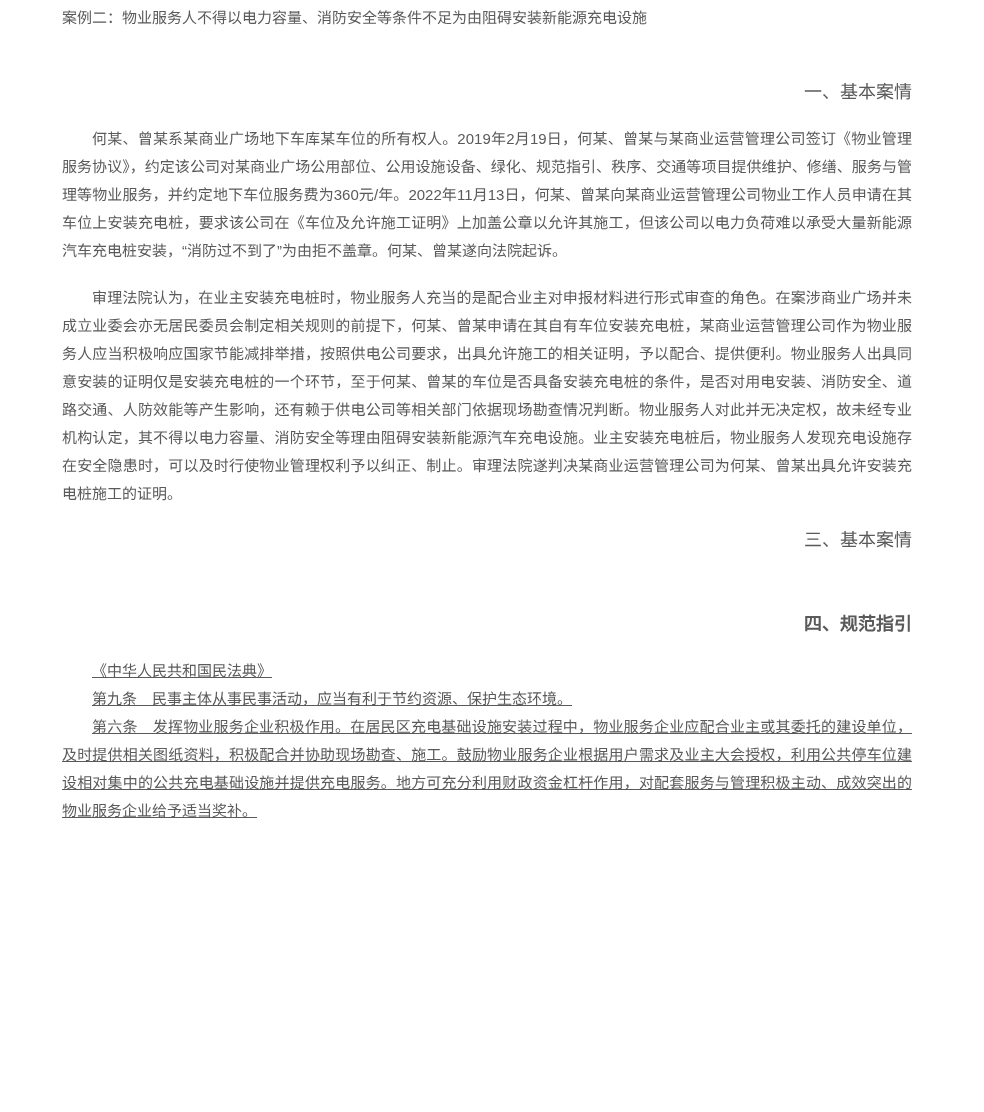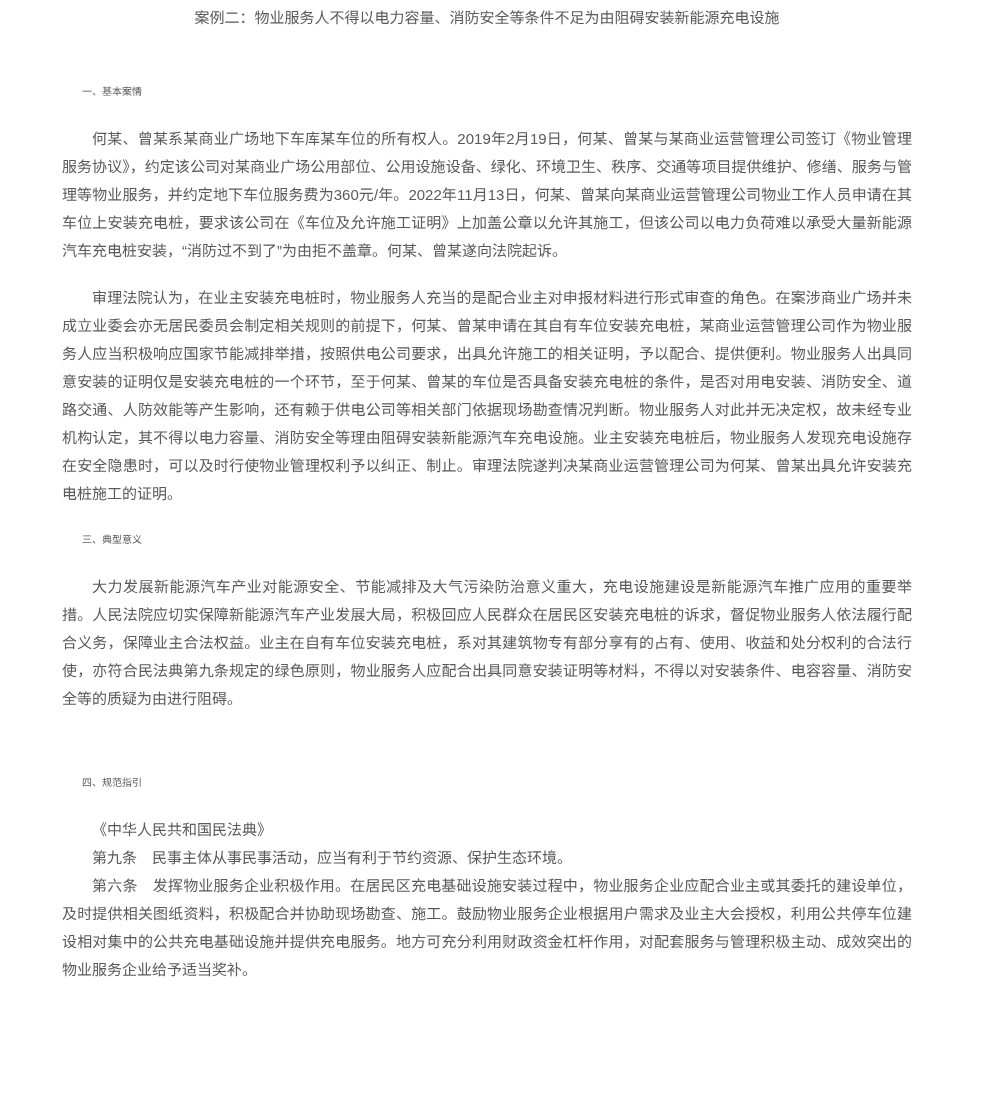--- a/index.html
+++ b/index.html
@@ -12,72 +12,73 @@
     min-height: 1112px;
     box-sizing: border-box;
     padding: 4px 72px 26px 62px;
     font-family: "Liberation Sans", sans-serif;
     font-size: 15px;
     line-height: 28px;
     color: #5a5a5a;
     -webkit-font-smoothing: antialiased;
   }
   .title-block {
-    text-align: center;
   }
   .title-line {
     line-height: 28px;
   }
   .sec-heading {
-    font-size: 10px;
+    font-size: 18px;
     font-weight: normal;
     margin: 18px 0 0 0;
     text-indent: 2em;
+    text-align: right;
   }
   .sec-heading.first-heading {
     margin-top: 46px;
   }
   .sec-heading.sec4-heading {
     margin-top: 56px;
+    font-weight: bold;
   }
   .para {
     margin: 19px 0 0 0;
     text-indent: 2em;
     text-align: justify;
   }
   .cite {
     margin: 0;
     text-indent: 2em;
     text-align: justify;
+    text-decoration: underline;
   }
   .cite.cite-first {
     margin-top: 19px;
   }
 </style>
 </head>
 <body>
 
 <main class="doc">
 
   <header class="title-block">
     <div class="title-line">案例二：物业服务人不得以电力容量、消防安全等条件不足为由阻碍安装新能源充电设施</div>
   </header>
 
   <section>
     <h2 class="sec-heading first-heading">一、基本案情</h2>
-    <p class="para">何某、曾某系某商业广场地下车库某车位的所有权人。2019年2月19日，何某、曾某与某商业运营管理公司签订《物业管理服务协议》，约定该公司对某商业广场公用部位、公用设施设备、绿化、环境卫生、秩序、交通等项目提供维护、修缮、服务与管理等物业服务，并约定地下车位服务费为360元/年。2022年11月13日，何某、曾某向某商业运营管理公司物业工作人员申请在其车位上安装充电桩，要求该公司在《车位及允许施工证明》上加盖公章以允许其施工，但该公司以电力负荷难以承受大量新能源汽车充电桩安装，“消防过不到了”为由拒不盖章。何某、曾某遂向法院起诉。</p>
+    <p class="para">何某、曾某系某商业广场地下车库某车位的所有权人。2019年2月19日，何某、曾某与某商业运营管理公司签订《物业管理服务协议》，约定该公司对某商业广场公用部位、公用设施设备、绿化、规范指引、秩序、交通等项目提供维护、修缮、服务与管理等物业服务，并约定地下车位服务费为360元/年。2022年11月13日，何某、曾某向某商业运营管理公司物业工作人员申请在其车位上安装充电桩，要求该公司在《车位及允许施工证明》上加盖公章以允许其施工，但该公司以电力负荷难以承受大量新能源汽车充电桩安装，“消防过不到了”为由拒不盖章。何某、曾某遂向法院起诉。</p>
   </section>
 
   <section>
     <p class="para">审理法院认为，在业主安装充电桩时，物业服务人充当的是配合业主对申报材料进行形式审查的角色。在案涉商业广场并未成立业委会亦无居民委员会制定相关规则的前提下，何某、曾某申请在其自有车位安装充电桩，某商业运营管理公司作为物业服务人应当积极响应国家节能减排举措，按照供电公司要求，出具允许施工的相关证明，予以配合、提供便利。物业服务人出具同意安装的证明仅是安装充电桩的一个环节，至于何某、曾某的车位是否具备安装充电桩的条件，是否对用电安装、消防安全、道路交通、人防效能等产生影响，还有赖于供电公司等相关部门依据现场勘查情况判断。物业服务人对此并无决定权，故未经专业机构认定，其不得以电力容量、消防安全等理由阻碍安装新能源汽车充电设施。业主安装充电桩后，物业服务人发现充电设施存在安全隐患时，可以及时行使物业管理权利予以纠正、制止。审理法院遂判决某商业运营管理公司为何某、曾某出具允许安装充电桩施工的证明。</p>
   </section>
 
   <section>
-    <h2 class="sec-heading">三、典型意义</h2>
-    <p class="para">大力发展新能源汽车产业对能源安全、节能减排及大气污染防治意义重大，充电设施建设是新能源汽车推广应用的重要举措。人民法院应切实保障新能源汽车产业发展大局，积极回应人民群众在居民区安装充电桩的诉求，督促物业服务人依法履行配合义务，保障业主合法权益。业主在自有车位安装充电桩，系对其建筑物专有部分享有的占有、使用、收益和处分权利的合法行使，亦符合民法典第九条规定的绿色原则，物业服务人应配合出具同意安装证明等材料，不得以对安装条件、电容容量、消防安全等的质疑为由进行阻碍。</p>
+    <h2 class="sec-heading">三、基本案情</h2>
   </section>
 
   <section>
     <h2 class="sec-heading sec4-heading">四、规范指引</h2>
     <p class="cite cite-first">《中华人民共和国民法典》</p>
     <p class="cite">第九条　民事主体从事民事活动，应当有利于节约资源、保护生态环境。</p>
     <p class="cite">第六条　发挥物业服务企业积极作用。在居民区充电基础设施安装过程中，物业服务企业应配合业主或其委托的建设单位，及时提供相关图纸资料，积极配合并协助现场勘查、施工。鼓励物业服务企业根据用户需求及业主大会授权，利用公共停车位建设相对集中的公共充电基础设施并提供充电服务。地方可充分利用财政资金杠杆作用，对配套服务与管理积极主动、成效突出的物业服务企业给予适当奖补。</p>
   </section>
 
 </main>

